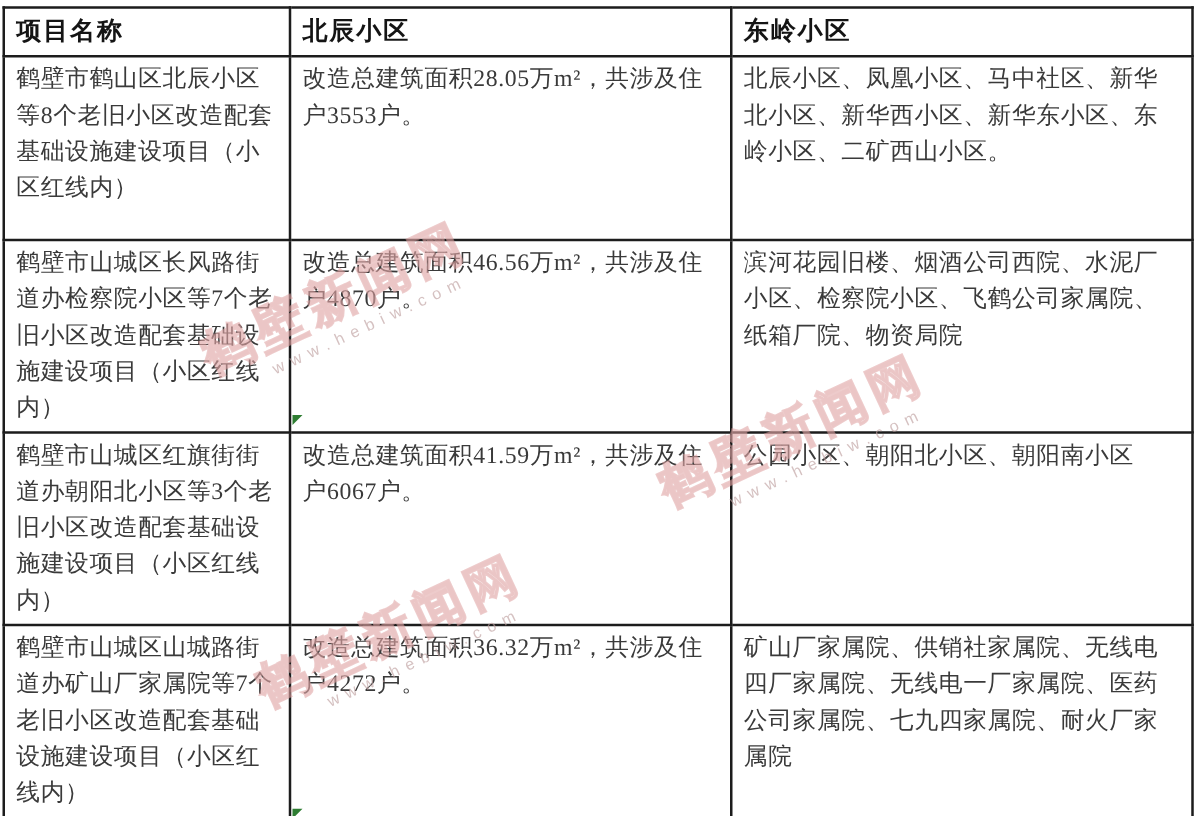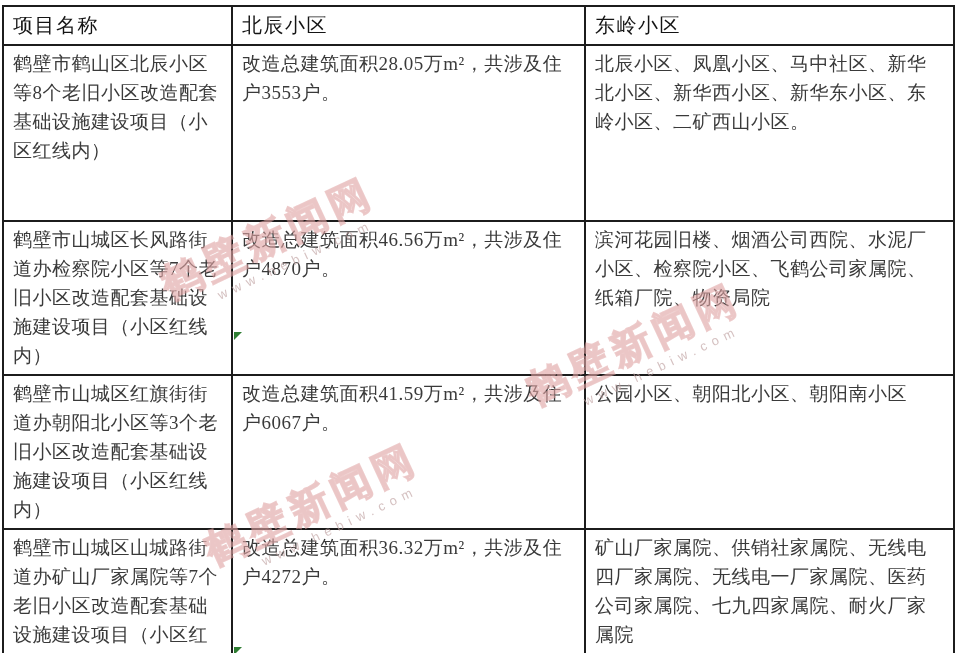--- a/index.html
+++ b/index.html
@@ -22,27 +22,27 @@
     padding:3px 8px 4px 9px;
     color:#3a3a3a;
     font-size:19px;
     line-height:29px;
     letter-spacing:0.5px;
     text-align:left;
     overflow:hidden;
   }
   table.grid th{
     font-size:20px;
-    font-weight:normal;
+    font-weight:bold;
     color:#141414;
     letter-spacing:1.5px;
     padding-top:4px;
   }
   tr.header-row{height:35px;}
-  tr.r1{height:176px;}
+  tr.r1{height:147px;}
   tr.r2{height:143px;}
   tr.r3{height:152px;margin-left:29px;}
   tr.r4{height:163px;}
   
   .watermark{
     position:absolute;
     transform:rotate(-25deg);
     transform-origin:left top;
     pointer-events:none;
     z-index:5;

